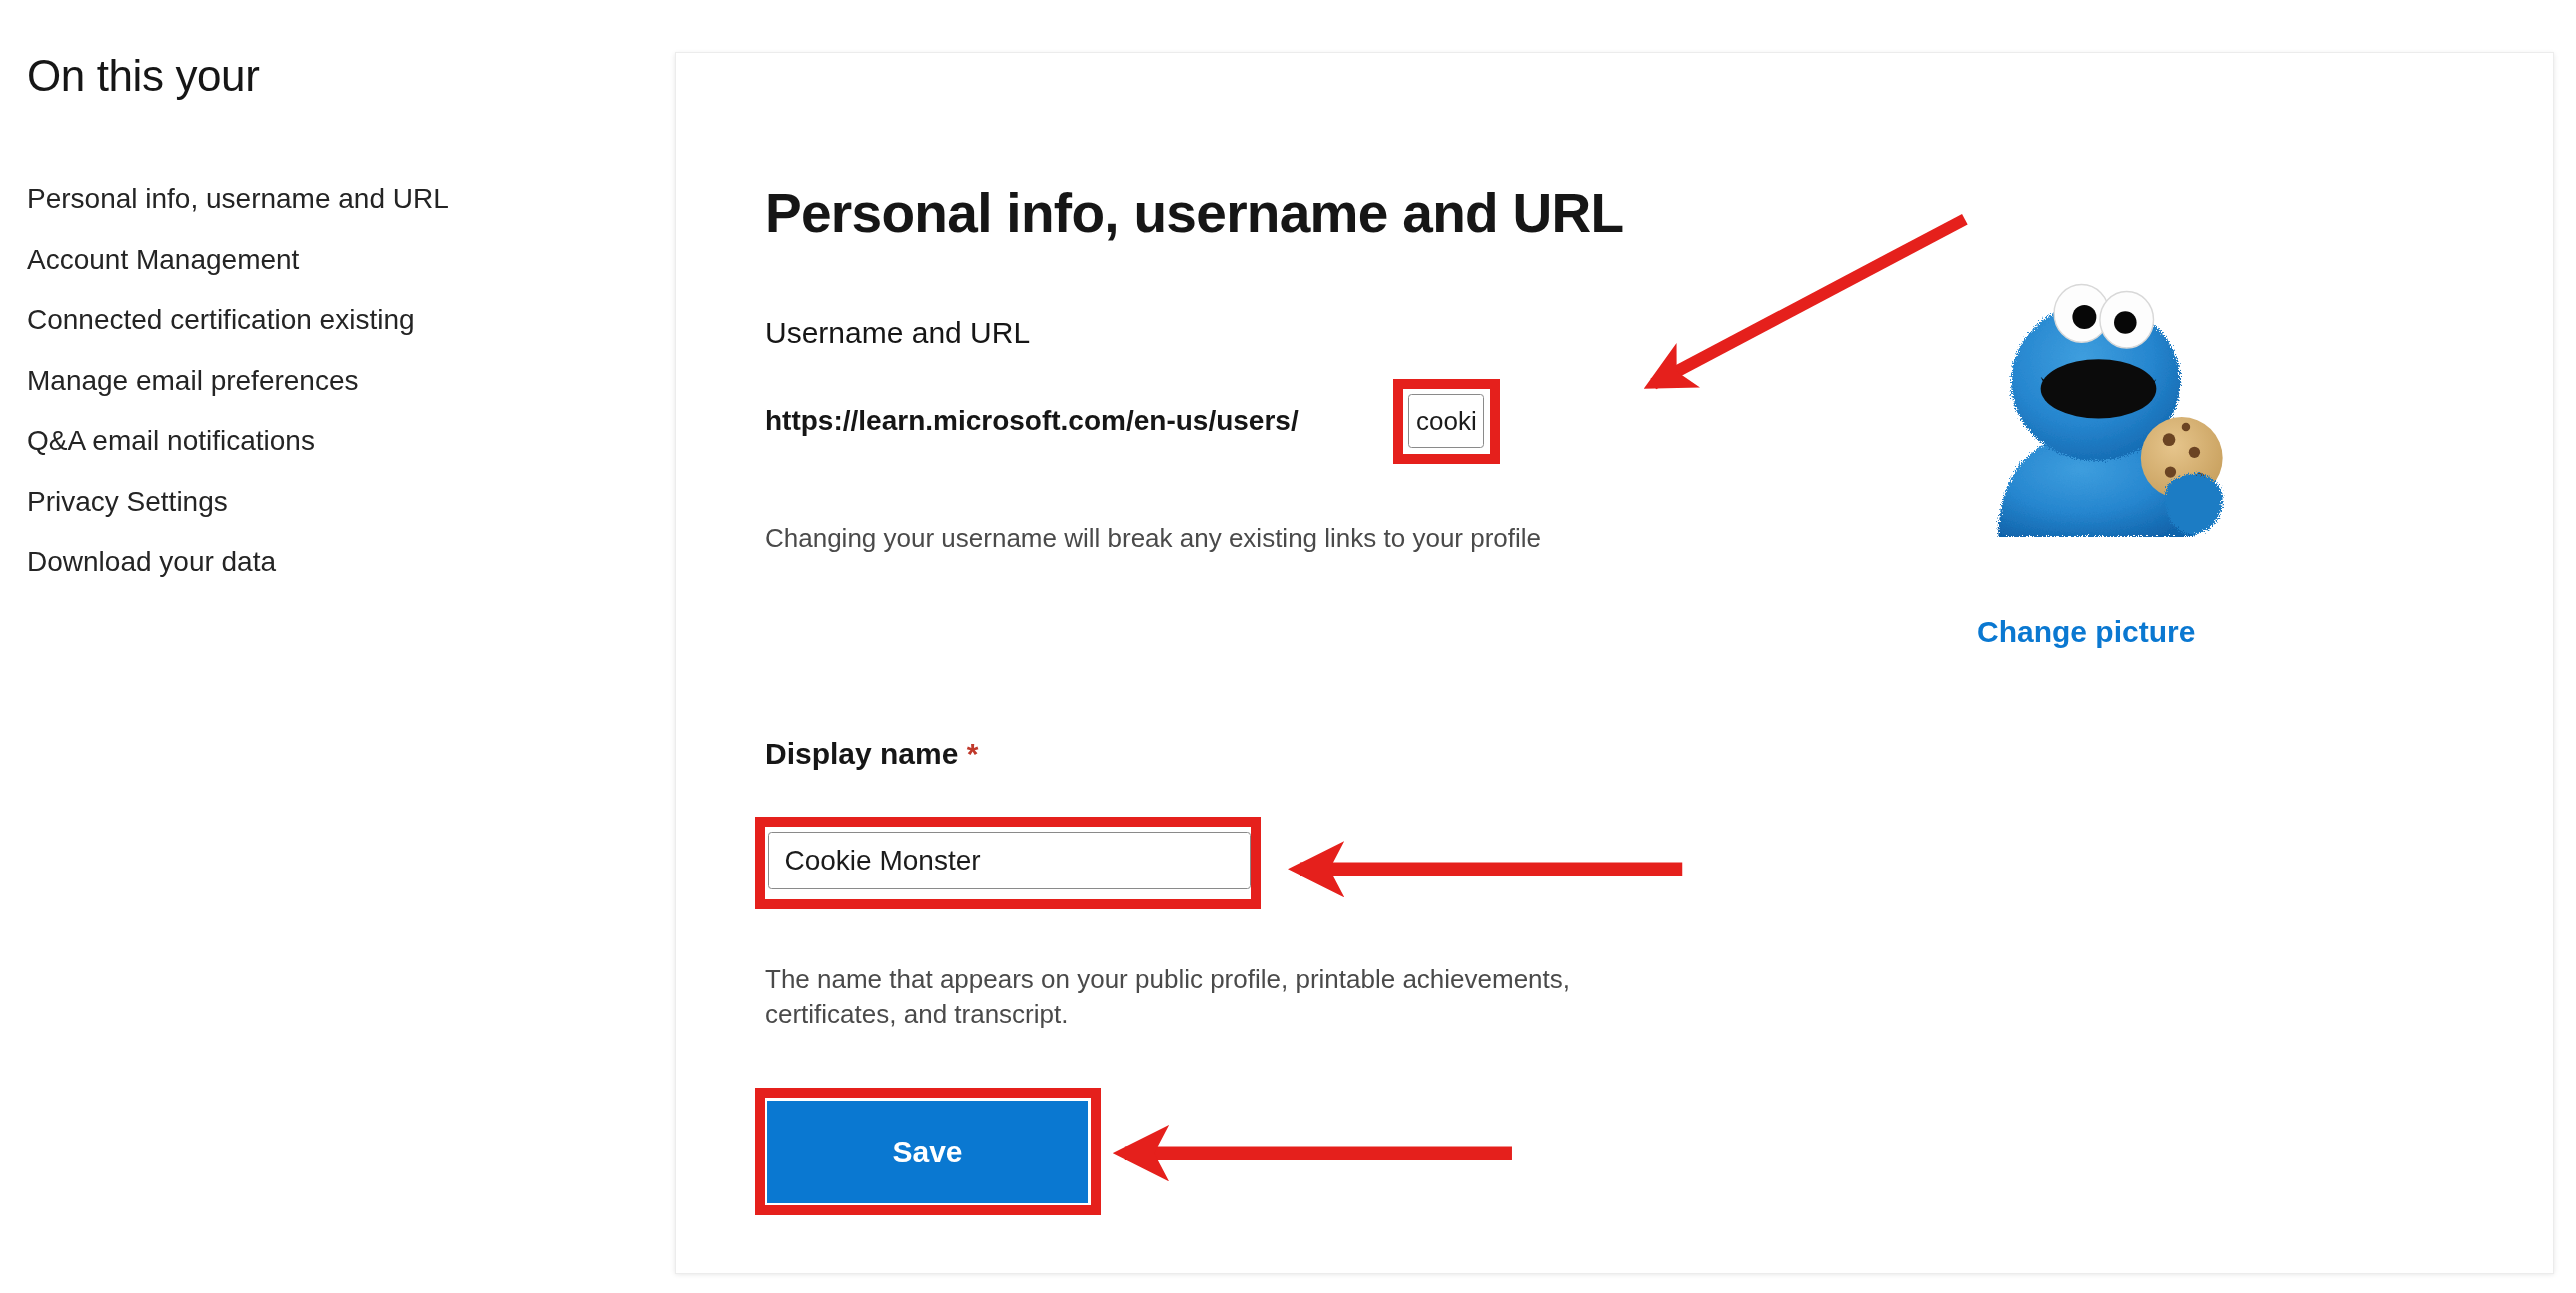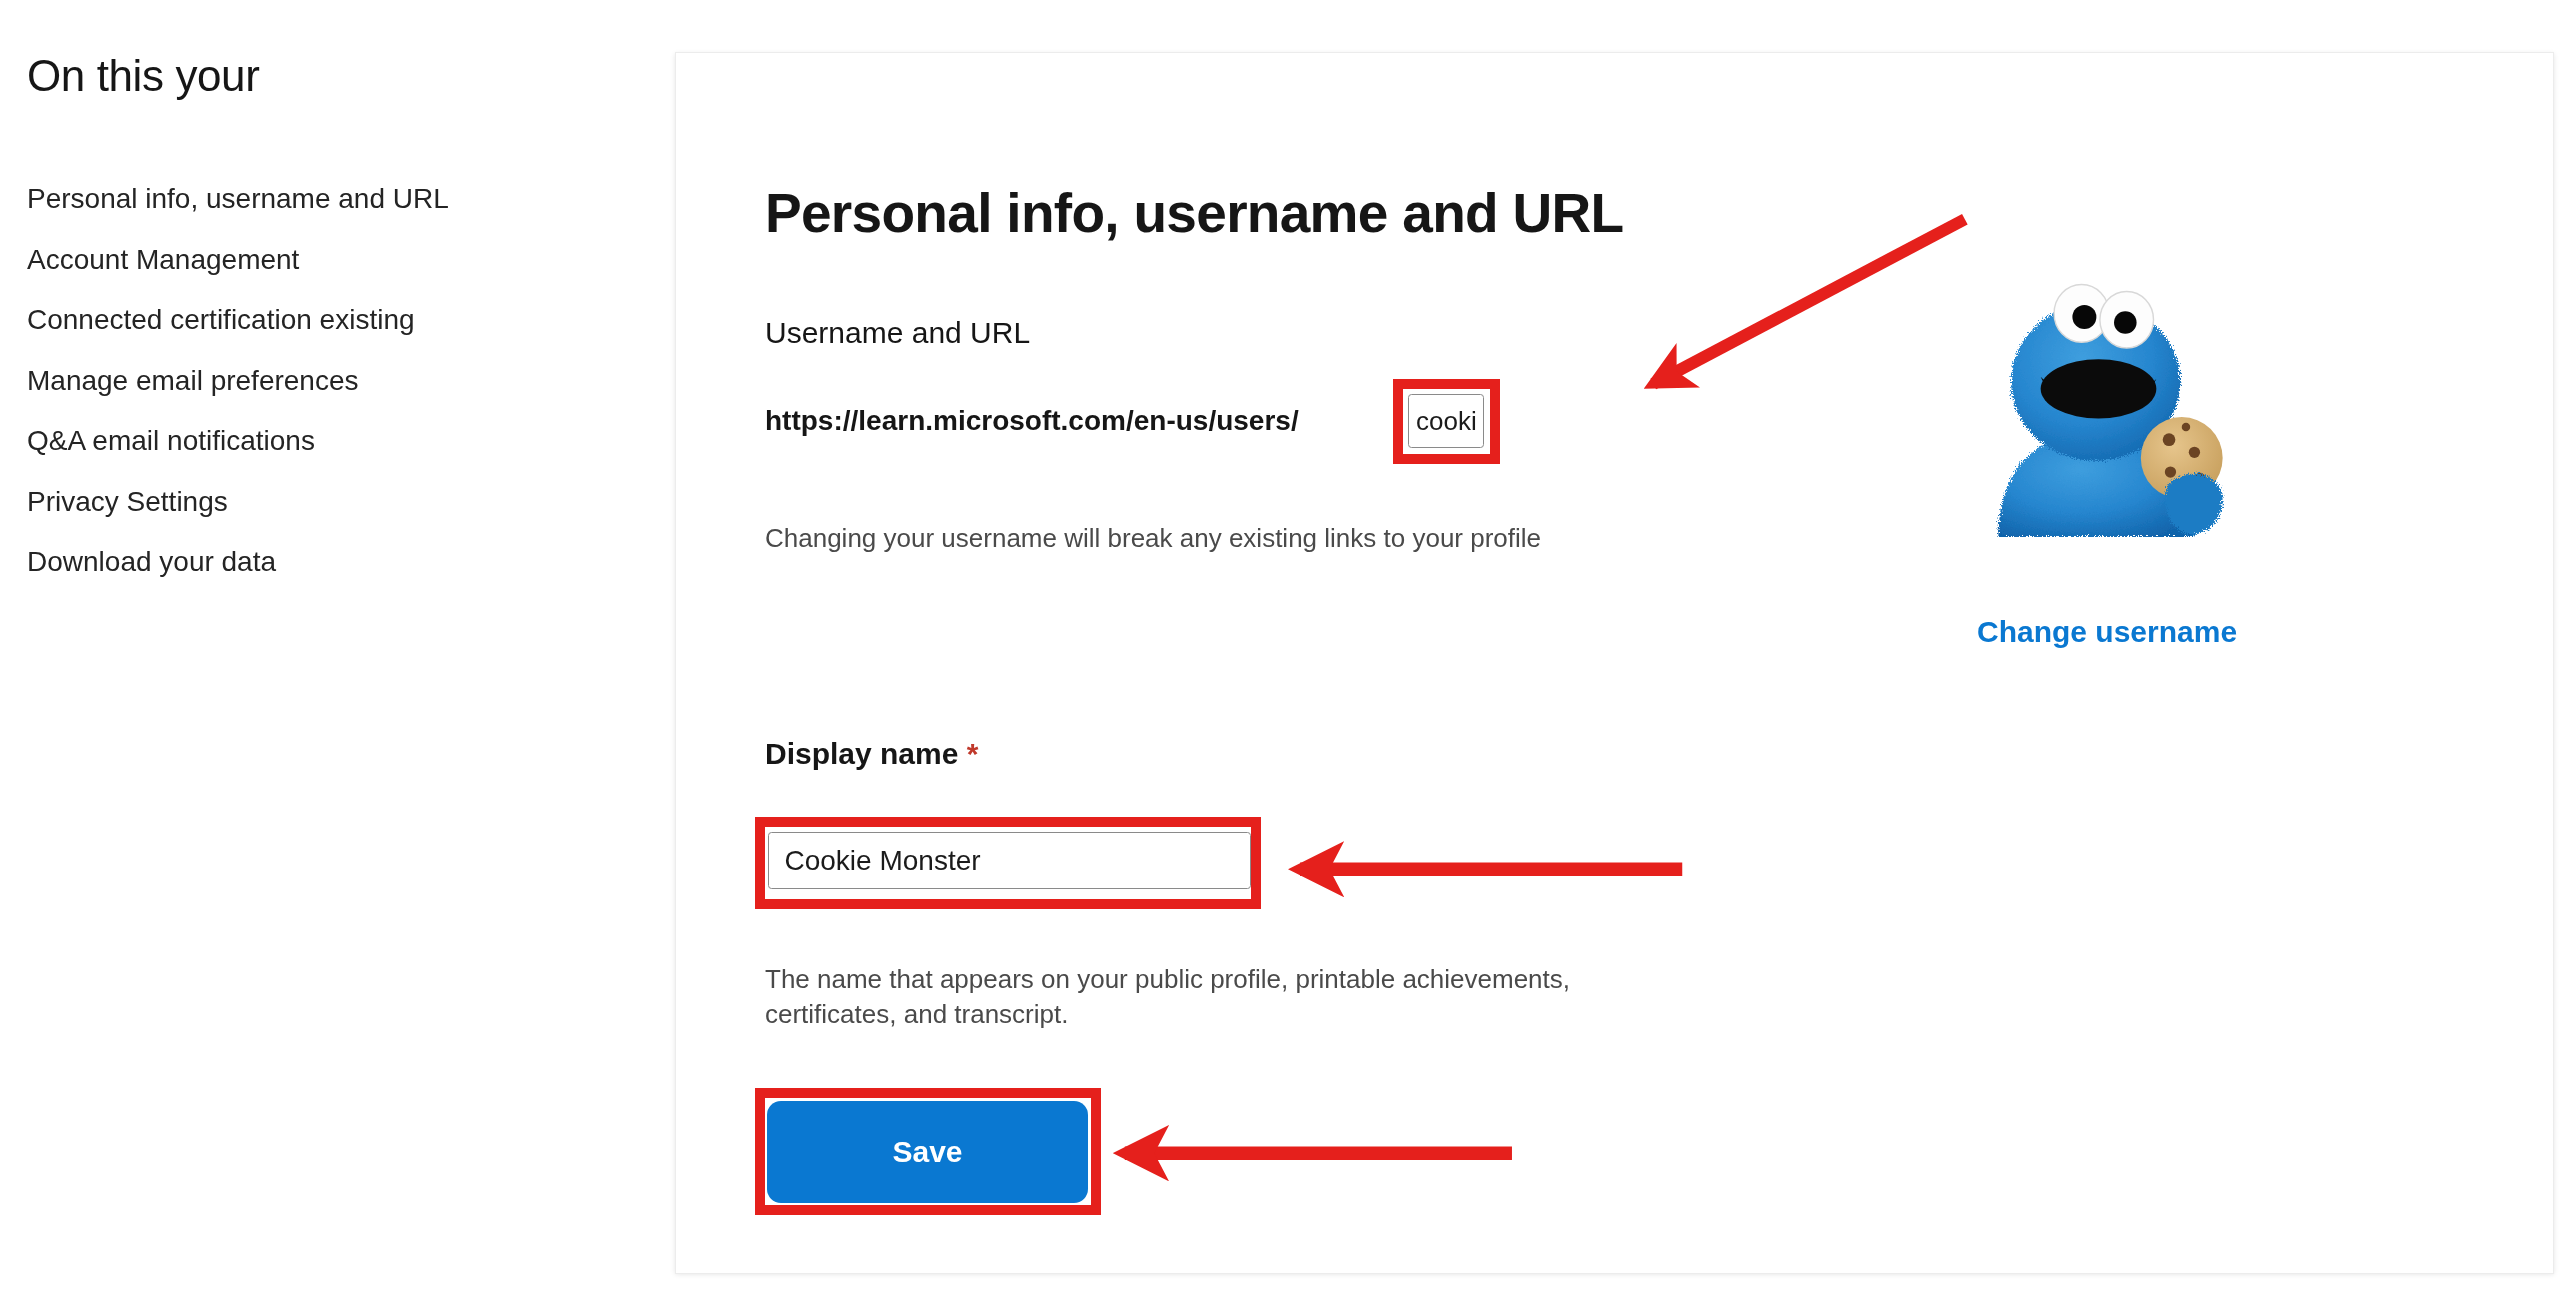--- a/index.html
+++ b/index.html
@@ -205,21 +205,21 @@
     pointer-events: none;
   }
   #save-button {
     position: absolute;
     left: 767px;
     top: 1101px;
     width: 321px;
     height: 102px;
     background: #0A78D1;
     border: none;
-    border-radius: 14px;
+    border-radius: 0;
     color: #ffffff;
     font-family: "Liberation Sans", sans-serif;
     font-size: 30px;
     font-weight: 700;
     cursor: pointer;
   }
 
   
   #avatar {
     position: absolute;
@@ -337,21 +337,21 @@
     <circle cx="302" cy="278" r="8" fill="#6b4423"></circle>
     <circle cx="344" cy="286" r="7" fill="#6b4423"></circle>
     <circle cx="324" cy="214" r="6" fill="#6b4423"></circle>
   </g>
 
   <g filter="url(#fur)">
     <path d="M298 296 C322 272 358 276 372 300 C384 326 368 362 336 366 C306 370 288 332 298 296 Z" fill="#1d7cc4"></path>
   </g>
 </svg>
 
-<a id="change-picture" href="#">Change username</a>
+<a id="change-picture" href="#">Change picture</a>
 
 <svg id="annotations" viewBox="0 0 3646 1831">
   <defs>
     <marker id="arrowhead" markerWidth="4.2" markerHeight="4.2" refX="3.3" refY="2.1" orient="auto" markerUnits="strokeWidth">
       <path d="M0,0 L4.2,2.1 L0,4.2 L1.1,2.1 Z" fill="#E5201C"></path>
     </marker>
   </defs>
 
   <line x1="2781" y1="310" x2="2340" y2="543" stroke="#E5201C" stroke-width="17" marker-end="url(#arrowhead)"></line>
 

